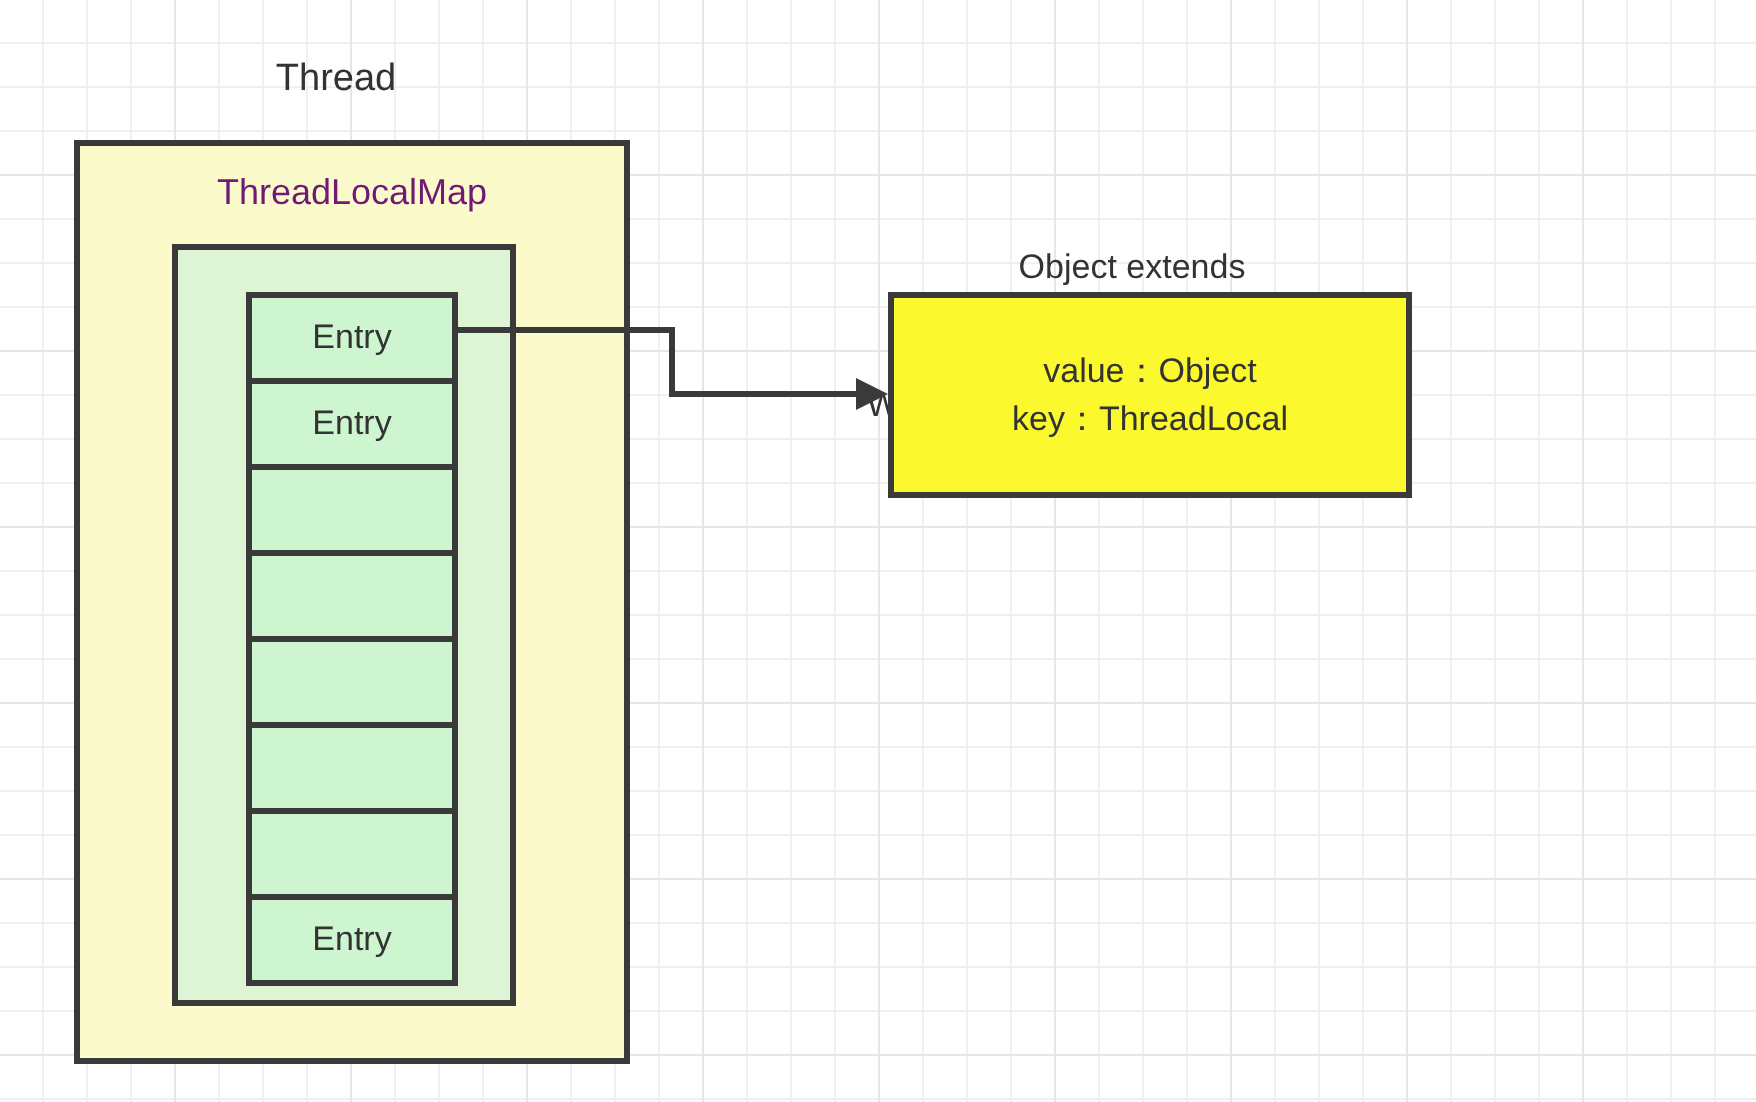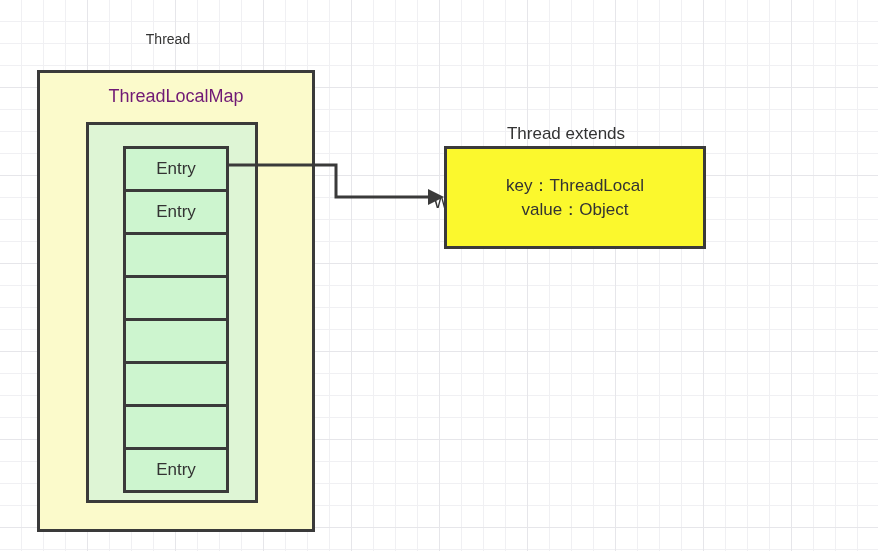--- a/index.html
+++ b/index.html
@@ -25,21 +25,21 @@
   .label {
     position: absolute;
     text-align: center;
     font-size: 17px;
     line-height: 23px;
     color: #333333;
     white-space: pre;
   }
   .thread-label {
     left: 100px; top: 28px; width: 136px;
-    font-size: 14px;
+    font-size: 19px;
   }
   .note-label {
     left: 370px; top: 76px; width: 392px;
   }
   .shape {
     position: absolute;
     border: 3px solid #3a3a3a;
   }
   .outer-box {
     left: 37px; top: 70px; width: 278px; height: 462px;
@@ -108,27 +108,27 @@
     <div class="cell">Entry</div>
     <div class="cell"></div>
     <div class="cell"></div>
     <div class="cell"></div>
     <div class="cell"></div>
     <div class="cell"></div>
     <div class="cell">Entry</div>
   </div>
 
   <div class="label note-label">
-    <div>Thread extends</div>
+    <div>Object extends</div>
     <div>WeakReference&lt;ThreadLocal&lt;?&gt;&gt;</div>
   </div>
 
   <div class="shape entry-box">
+    <div>value：Object</div>
     <div>key：ThreadLocal</div>
-    <div>value：Object</div>
   </div>
 
   <svg class="arrow-layer" width="878" height="551" viewBox="0 0 878 551" xmlns="http://www.w3.org/2000/svg">
     <path d="M 229 165 L 336 165 L 336 197 L 430 197" fill="none" stroke="#3a3a3a" stroke-width="3"></path>
     <polygon points="444,197 428,189 428,205" fill="#3a3a3a"></polygon>
   </svg>
 
 </div>
 
 </body></html>

